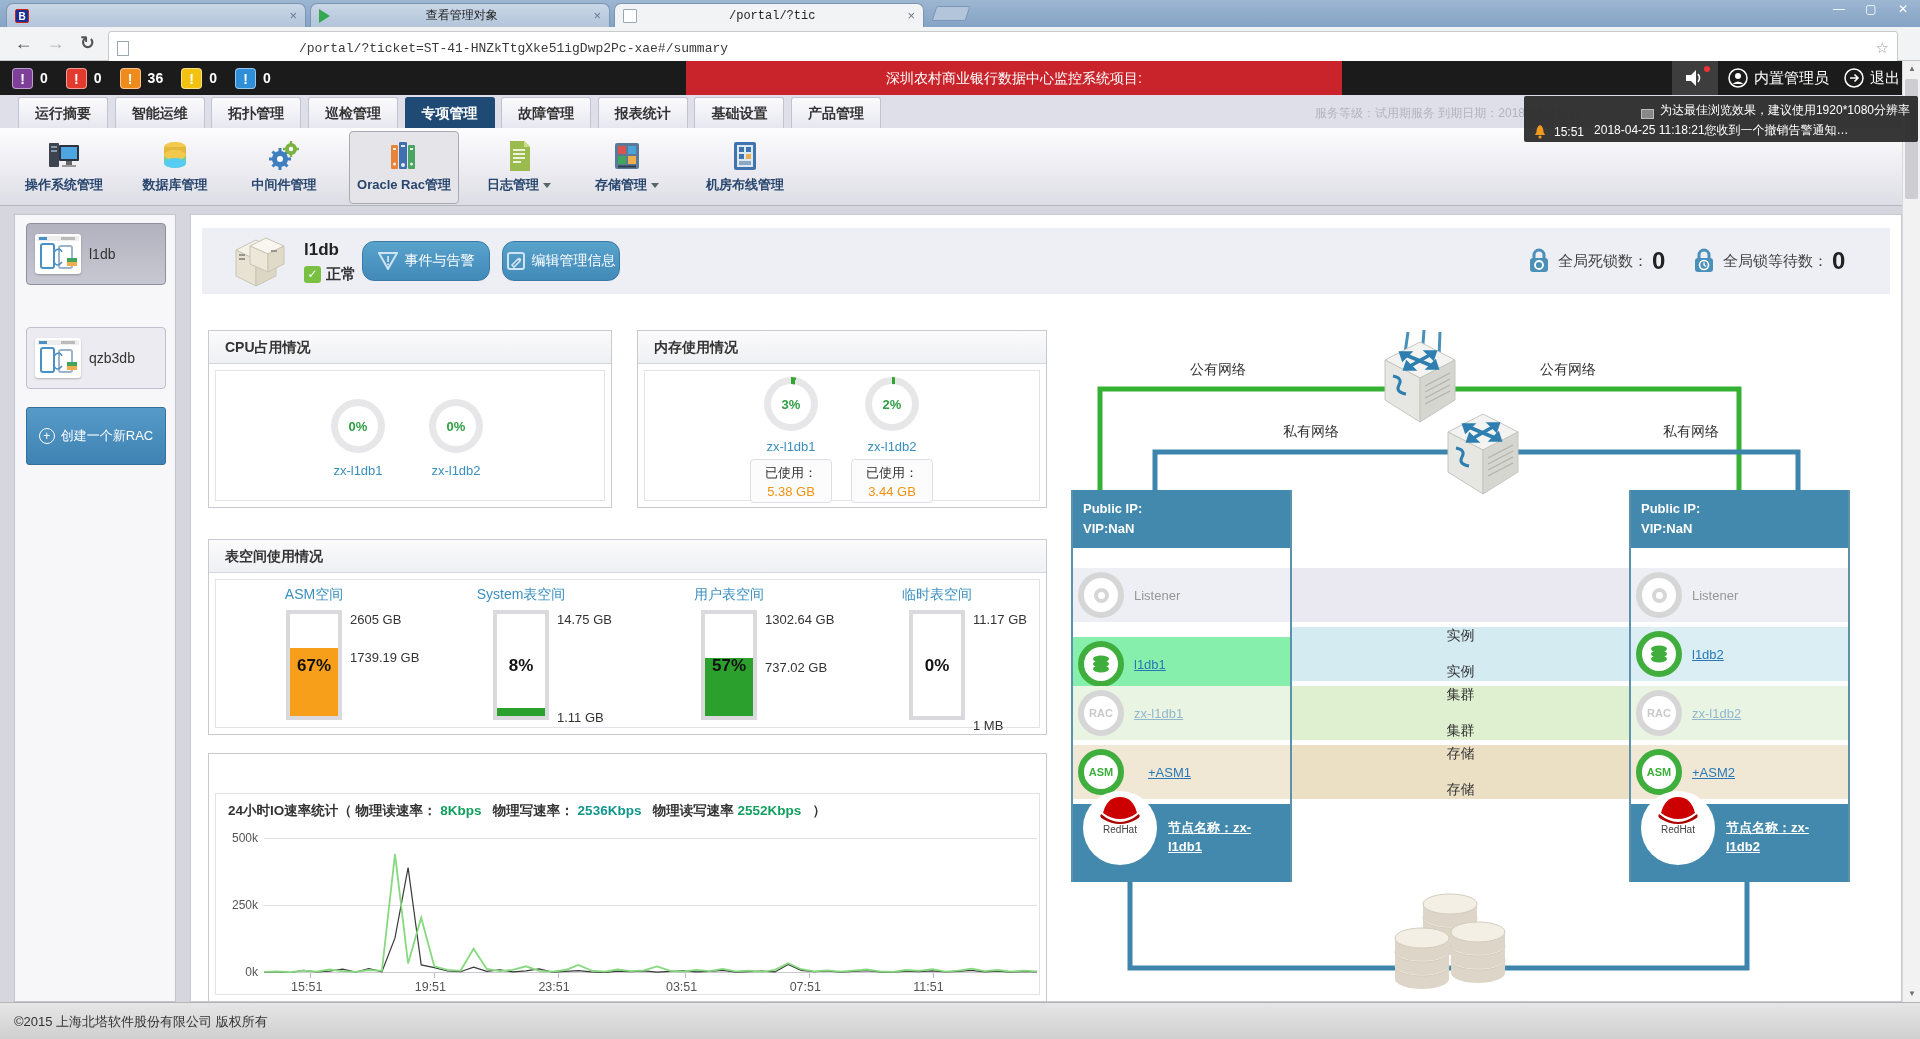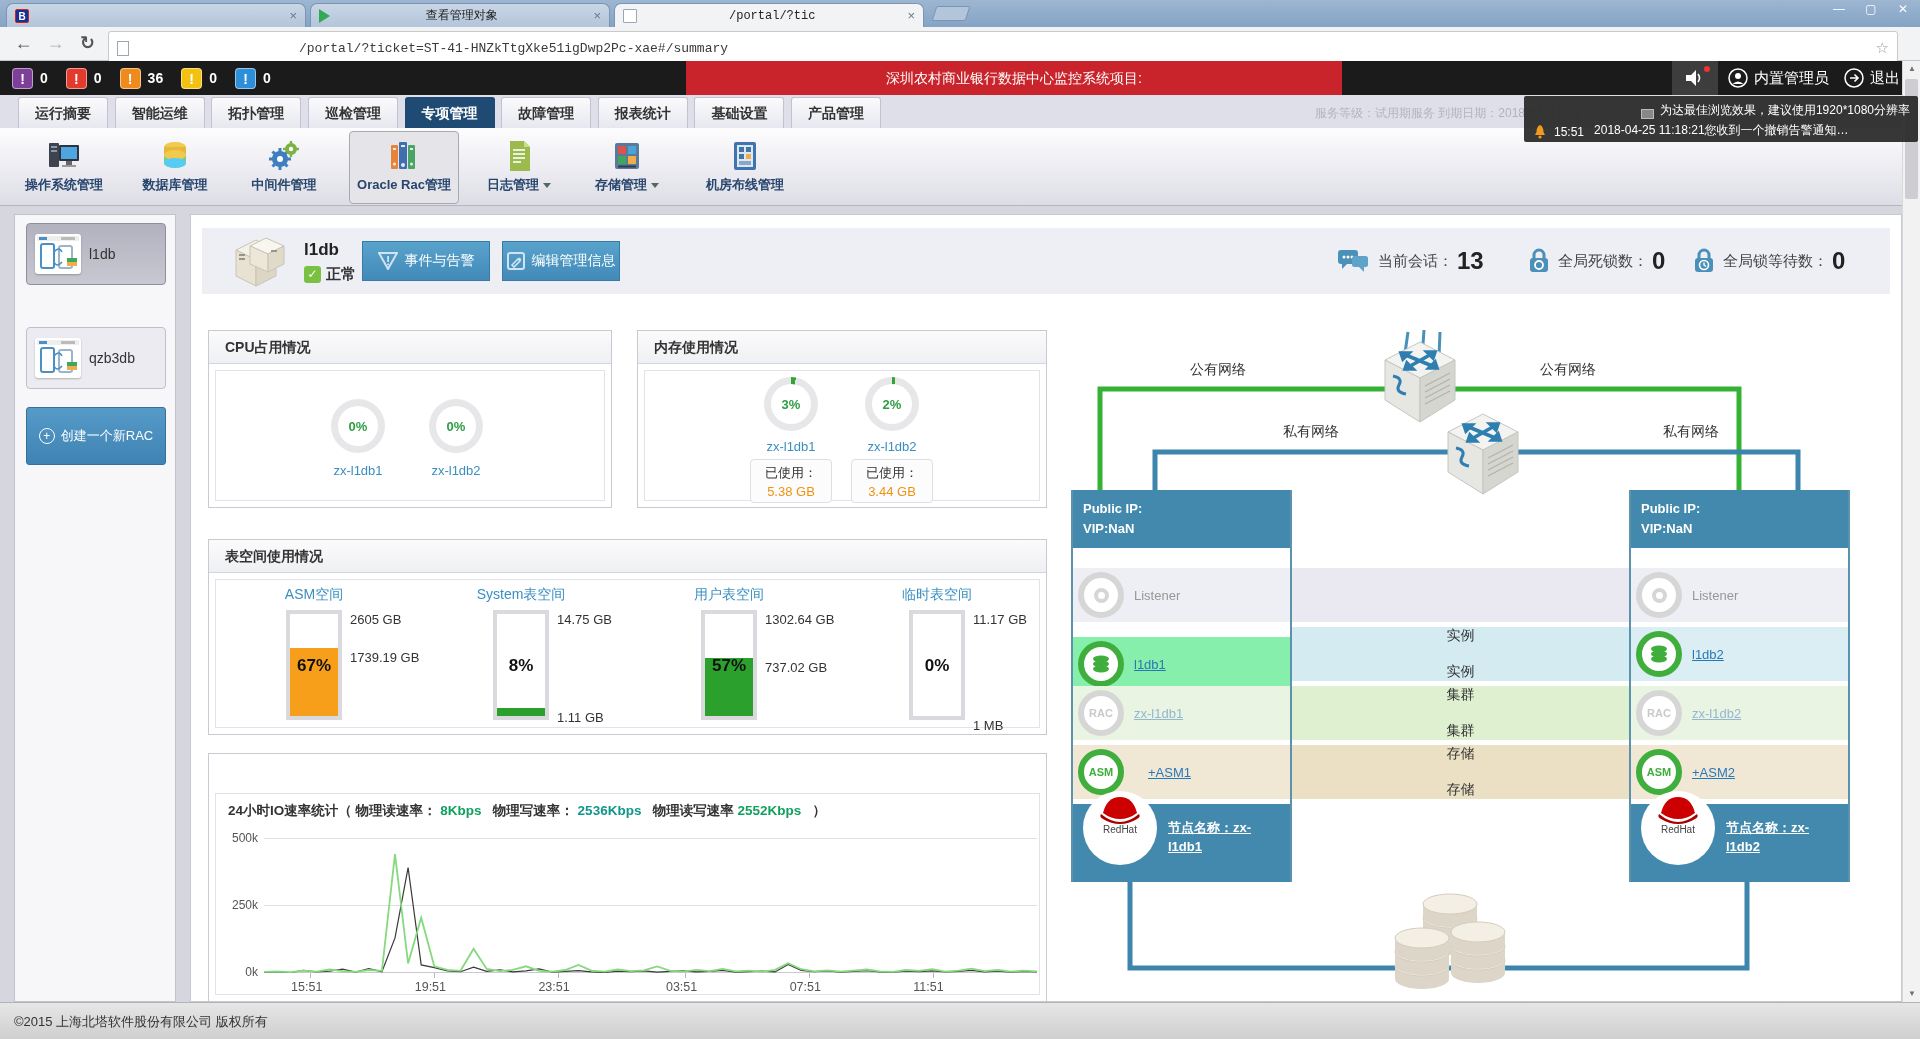--- a/index.html
+++ b/index.html
@@ -100,21 +100,21 @@
   
   .main-panel { position:absolute; left:190px; top:214px; width:1712px; height:788px;
     background:#fff; border:1px solid #c8c8d0; }
   .hdr-strip { position:absolute; left:202px; top:228px; width:1688px; height:66px; background:#edeff5; }
   .obj-name { position:absolute; left:304px; top:240px; font-size:17px; font-weight:bold; color:#222; }
   .obj-status { position:absolute; left:304px; top:265px; display:flex; align-items:center; gap:5px;
     font-size:15px; font-weight:bold; color:#333; }
   .ok-sq { width:17px; height:17px; background:#7ac143; border-radius:3px; color:#fff; font-size:12px;
     text-align:center; line-height:17px; }
   .hbtn { position:absolute; top:241px; height:40px; background:linear-gradient(#58a3cc,#4289b8);
-    border:1px solid #3a7aa6; border-radius:0; color:#fff; font-size:14px; display:flex;
+    border:1px solid #3a7aa6; border-radius:12px; color:#fff; font-size:14px; display:flex;
     align-items:center; justify-content:center; gap:7px; cursor:pointer; }
   .stat-group { position:absolute; top:228px; height:66px; display:flex; align-items:center; }
   .stat-label { font-size:15px; color:#444; }
   .stat-value { font-size:24px; font-weight:bold; color:#222; margin-left:4px; }
 
   
   .panel { position:absolute; background:#fff; border:1px solid #c9c9d2; }
   .panel-title { height:33px; line-height:33px; padding-left:16px; font-weight:bold; font-size:14px;
     color:#333; background:linear-gradient(#fbfbfc,#eff0f3); border-bottom:1px solid #d5d5dc; }
   .panel-body { position:absolute; left:6px; right:6px; top:39px; bottom:6px; border:1px solid #e2e2e8; }
@@ -465,33 +465,20 @@
     <span>事件与告警</span>
   </div>
   <div class="hbtn" style="left:502px;width:118px;">
     <svg width="18" height="18" viewBox="0 0 18 18">
       <rect x="1" y="1" width="16" height="16" rx="2" fill="none" stroke="#cfe4f0" stroke-width="2"></rect>
       <path d="M5 13 L11 7 L13 9 L7 15 Z M12 6 l2 2" stroke="#cfe4f0" stroke-width="1.6" fill="none"></path>
     </svg>
     <span>编辑管理信息</span>
   </div>
 
-  <div class="stat-group" style="left:1337px;">
-    <svg width="32" height="26" viewBox="0 0 32 26" style="margin-right:9px;">
-      <rect x="1" y="2" width="20" height="14" rx="3" fill="#4a90b8"></rect>
-      <polygon points="5,15 5,21 11,15" fill="#4a90b8"></polygon>
-      <circle cx="7" cy="9" r="1.5" fill="#fff"></circle>
-        <circle cx="11" cy="9" r="1.5" fill="#fff"></circle>
-        <circle cx="15" cy="9" r="1.5" fill="#fff"></circle>
-      <rect x="15" y="8" width="16" height="11" rx="2.5" fill="#5fa3c9"></rect>
-      <polygon points="27,18 27,24 21,18" fill="#5fa3c9"></polygon>
-    </svg>
-    <span class="stat-label">当前会话：</span>
-    <span class="stat-value">13</span>
-  </div>
   <div class="stat-group" style="left:1527px;">
     <svg width="24" height="28" viewBox="0 0 24 28" style="margin-right:7px;">
       <path d="M7 12 v-4 a5 5 0 0 1 10 0 v4" stroke="#4a90b8" stroke-width="3" fill="none"></path>
       <rect x="3" y="11" width="18" height="14" rx="3" fill="#4a90b8"></rect>
       <circle cx="12" cy="18" r="4" fill="none" stroke="#fff" stroke-width="1.8"></circle>
     </svg>
     <span class="stat-label">全局死锁数：</span>
     <span class="stat-value">0</span>
   </div>
   <div class="stat-group" style="left:1692px;">

